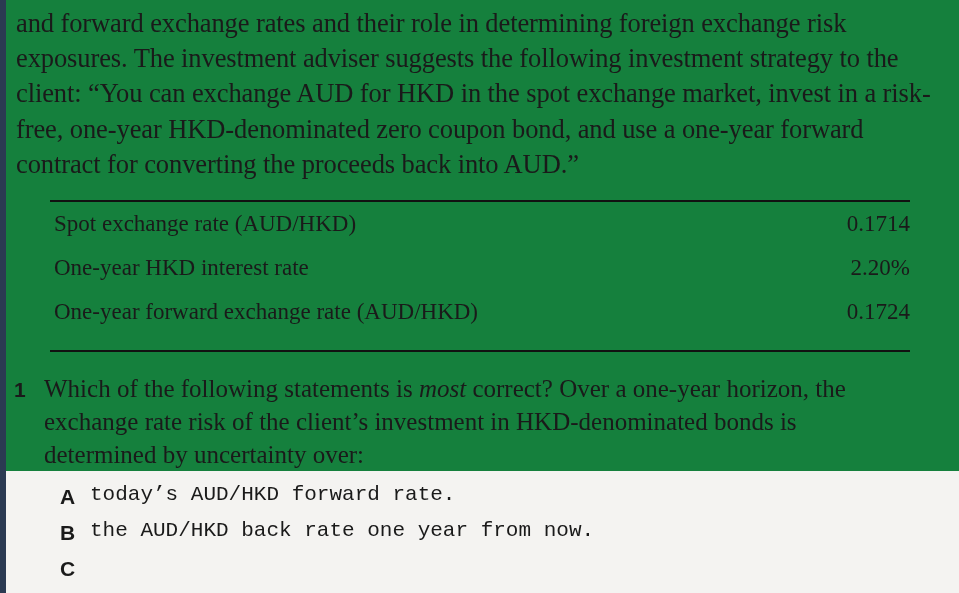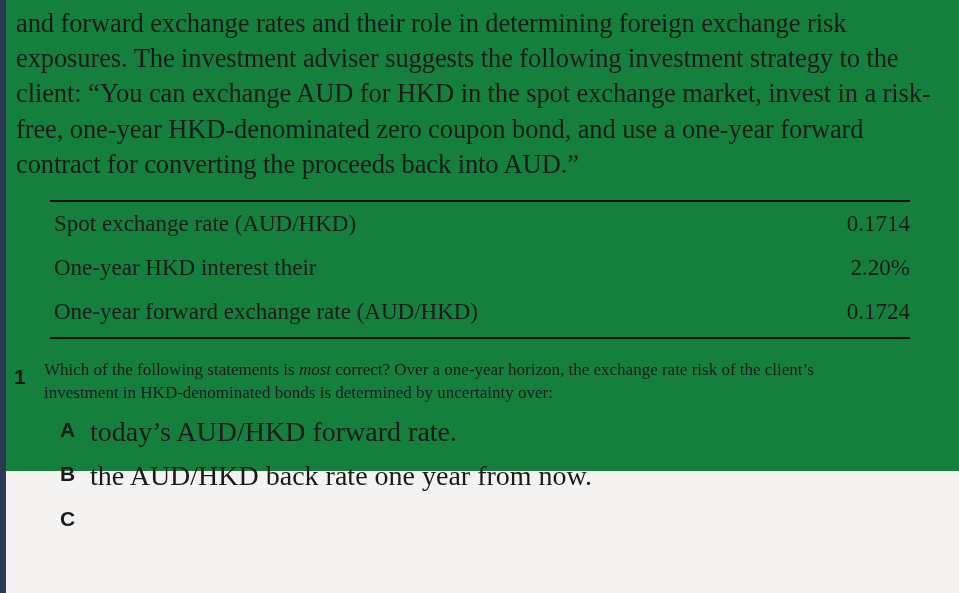--- a/index.html
+++ b/index.html
@@ -62,38 +62,38 @@
   }
   table.rates td.label {
     width: 650px;
     padding-left: 4px;
   }
   table.rates td.value {
     text-align: right;
   }
   table.rates tr.last td {
     border-bottom: 2.5px solid #111;
-    padding-bottom: 12px;
+    padding-bottom: 25px;
   }
   .question-block {
     margin-top: 20px;
     display: flex;
     align-items: flex-start;
   }
   .q-number {
     font-family: "Liberation Sans", sans-serif;
     font-weight: bold;
     font-size: 21px;
     width: 30px;
     flex: 0 0 30px;
     padding-top: 6px;
     text-align: left;
   }
   .q-text {
-    font-size: 17px;
+    font-size: 25px;
     line-height: 1.32;
     width: 830px;
   }
   .q-text em {
     font-style: italic;
   }
   .choices {
     margin-top: 10px;
     margin-left: 46px;
   }
@@ -104,42 +104,43 @@
   }
   .choice-letter {
     font-family: "Liberation Sans", sans-serif;
     font-weight: bold;
     font-size: 21px;
     width: 30px;
     flex: 0 0 30px;
     padding-top: 4px;
   }
   .choice-text {
-    font-size: 28px;
+    font-size: 21px;
     line-height: 1.3;
+    font-family: Liberation Mono, monospace;
   }
 </style>
 </head>
 <body>
 
 <div class="page">
   <div class="left-rule"></div>
 
   <div class="content">
 
     <p class="intro">and forward exchange rates and their role in determining foreign exchange risk exposures. The investment adviser suggests the following investment strategy to the client: “You can exchange AUD for HKD in the spot exchange market, invest in a risk-free, one-year HKD-denominated zero coupon bond, and use a one-year forward contract for converting the proceeds back into AUD.”</p>
 
     <table class="rates">
       <tbody>
         <tr class="top-border">
           <td class="label">Spot exchange rate (AUD/HKD)</td>
           <td class="value">0.1714</td>
         </tr>
         <tr>
-          <td class="label">One-year HKD interest their</td>
+          <td class="label">One-year HKD interest rate</td>
           <td class="value">2.20%</td>
         </tr>
         <tr class="last">
           <td class="label">One-year forward exchange rate (AUD/HKD)</td>
           <td class="value">0.1724</td>
         </tr>
       </tbody>
     </table>
 
     <div class="question-block">

